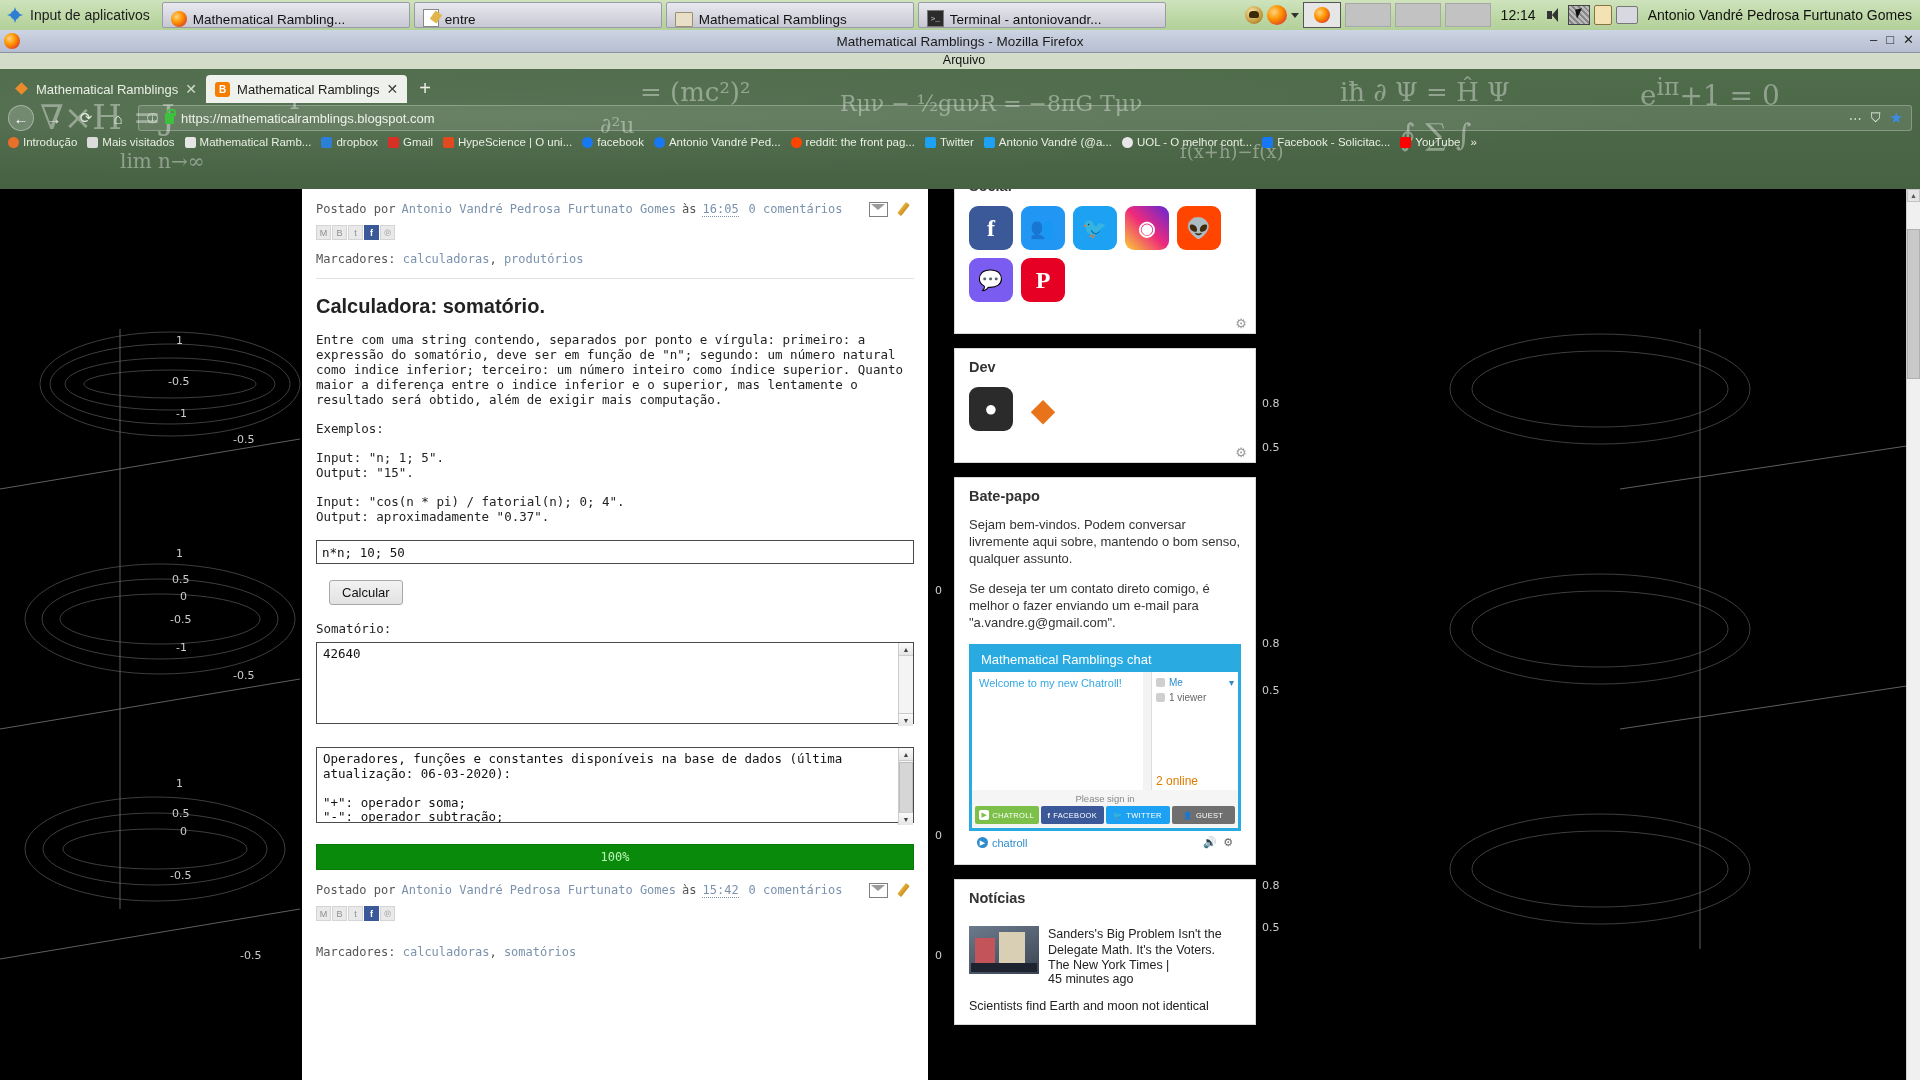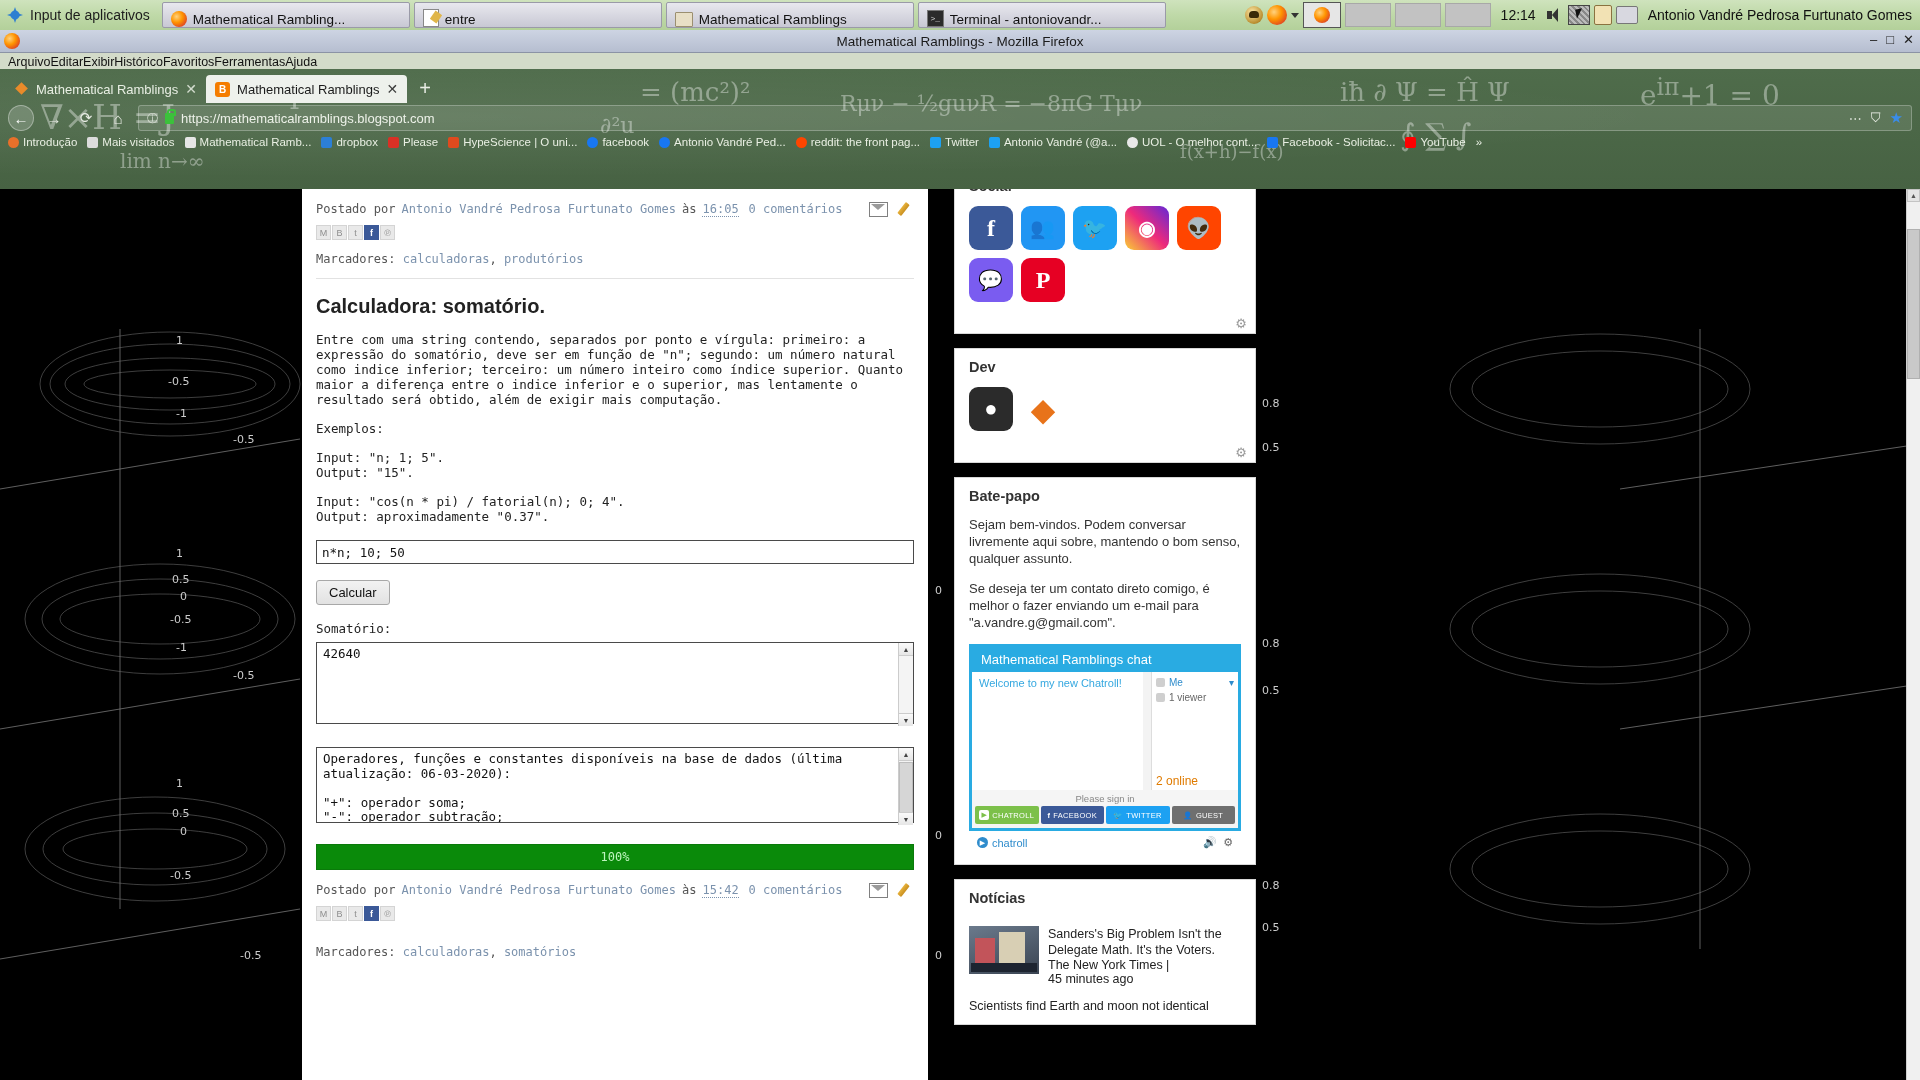--- a/index.html
+++ b/index.html
@@ -70,22 +70,22 @@
     height:22px;background:linear-gradient(180deg,#cdd4e3,#b6bed0);
     border-bottom:1px solid #8b93a5;
     display:flex;align-items:center;justify-content:center;position:relative;
     font-size:13.5px;color:#1b1b1b;
   }
   .ff-title .tl-ico{position:absolute;left:4px;top:3px;}
   .ff-wctl{position:absolute;right:6px;top:2px;display:flex;gap:9px;align-items:center;color:#222;font-size:13px;}
 
   .ff-menubar{
     height:17px;background:#d3dbc9;
-    display:flex;align-items:center;padding-left:8px;
-    font-size:12.5px;color:#111;
+    display:flex;align-items:center;gap:17px;padding-left:8px;
+    font-size:12.5px;color:#111;flex-direction:column;
   }
 
   
   .chalk{
     position:absolute;left:0;top:39px;width:1920px;height:120px;
     background:
       radial-gradient(ellipse at 20% 40%,rgba(255,255,255,.07),transparent 60%),
       linear-gradient(180deg,#4f6c4b,#476243);
     overflow:hidden;
   }
@@ -162,21 +162,21 @@
   h3.post-title{font-size:20px;font-weight:bold;color:#222;margin:16px 0 14px 0;
     font-family:"Liberation Sans",sans-serif;}
   p.body{margin:0 0 14px 0;line-height:15px;}
   .txtin{
     width:100%;box-sizing:border-box;height:24px;border:1px solid #4a4a4a;background:#fff;
     font-family:"DejaVu Sans Mono","Liberation Mono",monospace;font-size:12.5px;color:#111;
     padding:3px 5px;outline:none;
   }
   .btn{
     background:linear-gradient(180deg,#f2f2f2,#e2e2e2);border:1px solid #a8a8a8;border-radius:3px;
-    padding:4px 12px;font-size:13px;color:#111;font-family:"Liberation Sans",sans-serif;
+    padding:4px 12px;font-size:13px;color:#111;font-family:"Liberation Sans",sans-serif;margin-left:13px;
   }
   .ta-wrap{position:relative;width:100%;}
   .ta{
     width:100%;box-sizing:border-box;border:1px solid #4a4a4a;background:#fff;resize:none;
     font-family:"DejaVu Sans Mono","Liberation Mono",monospace;font-size:12.5px;color:#111;
     padding:4px 6px;outline:none;line-height:14.5px;
   }
   .ta-sb{position:absolute;right:1px;top:1px;width:14px;bottom:1px;background:#f4f4f4;border-left:1px solid #ccc;}
   .sb-a{width:14px;height:13px;display:flex;align-items:center;justify-content:center;font-size:7px;color:#444;
     background:linear-gradient(180deg,#fafafa,#e6e6e6);border-bottom:1px solid #ccc;box-sizing:border-box;}
@@ -369,21 +369,21 @@
       <div class="bm">
           <span class="bmico" style="background:#e6e6e6;"></span>
           <span>Mathematical Ramb...</span>
         </div>
       <div class="bm">
           <span class="bmico" style="background:#2c7fd6;"></span>
           <span>dropbox</span>
         </div>
       <div class="bm">
           <span class="bmico" style="background:#d93025;"></span>
-          <span>Please</span>
+          <span>Gmail</span>
         </div>
       <div class="bm">
           <span class="bmico" style="background:#e04a1e;"></span>
           <span>HypeScience | O uni...</span>
         </div>
       <div class="bm">
           <span class="bmico" style="background:#1877f2;border-radius:50%;"></span>
           <span>facebook</span>
         </div>
       <div class="bm">

